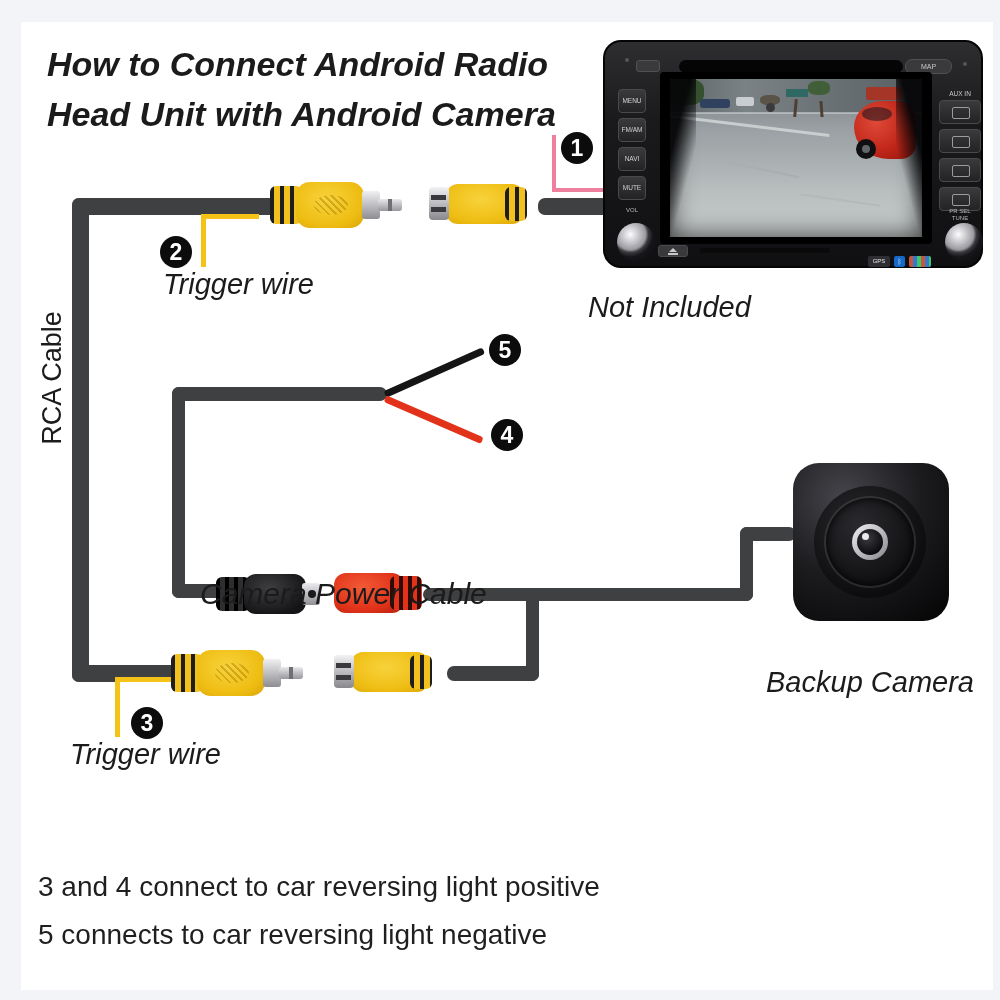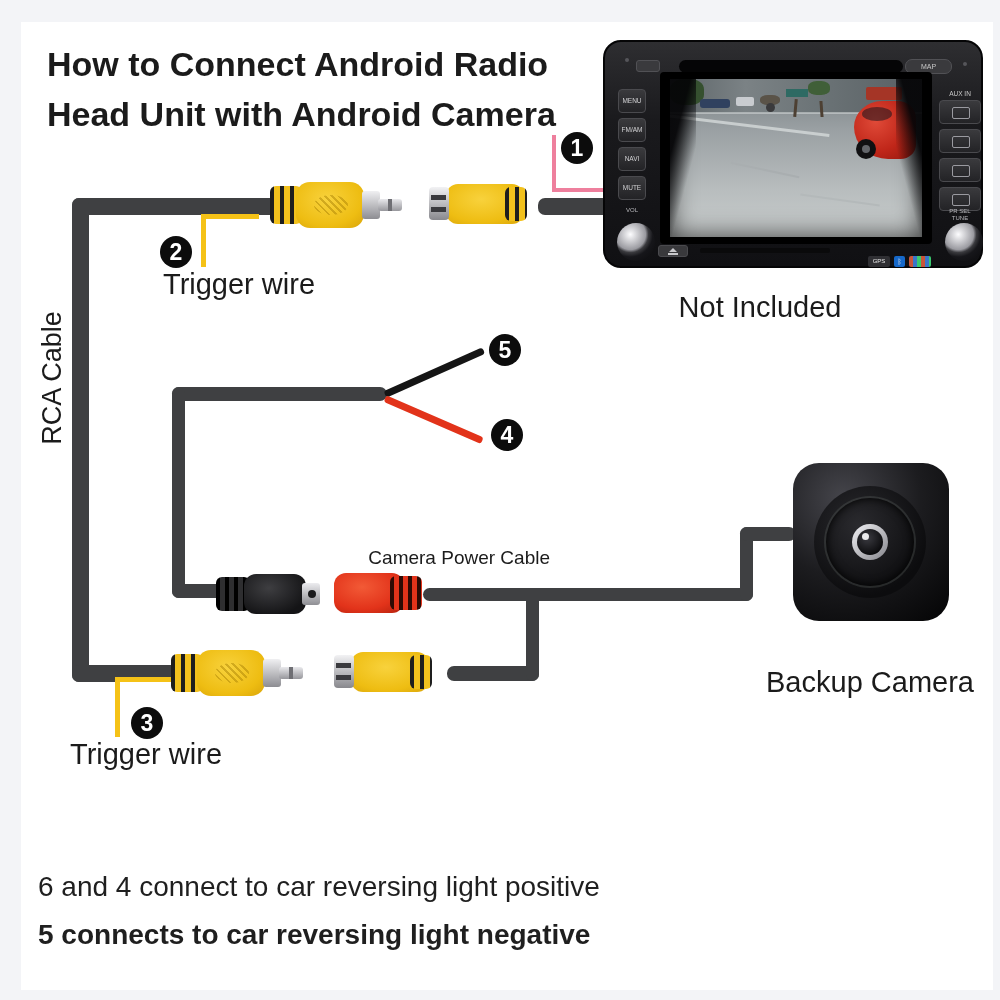--- a/index.html
+++ b/index.html
@@ -4,21 +4,21 @@
 <style>
   html,body{margin:0;padding:0;}
   #stage{position:relative;width:1000px;height:1000px;background:#f3f4f7;overflow:hidden;
          font-family:"Liberation Sans",sans-serif;color:#1b1b1b;}
   #panel{position:absolute;left:21px;top:22px;width:972px;height:968px;background:#ffffff;}
   .wire{position:absolute;background:#3f4042;border-radius:7px;z-index:1;}
   .ywire{position:absolute;background:#f5c217;z-index:2;}
   .pinkwire{position:absolute;background:#ee7f9d;z-index:2;}
   .marker{position:absolute;width:32px;height:32px;border-radius:50%;background:#0c0c0c;color:#fff;
           font-size:23px;font-weight:bold;line-height:32px;text-align:center;z-index:6;}
-  .lbl{position:absolute;font-size:29px;color:#1b1b1b;z-index:5;white-space:nowrap;}
+  .lbl{position:absolute;font-size:29px;color:#1b1b1b;z-index:5;white-space:nowrap;font-style:italic;}
   .note{position:absolute;left:38px;font-size:28px;color:#1f1f1f;z-index:5;white-space:nowrap;}
 
   
   .rca-male{position:absolute;width:132px;height:46px;z-index:3;}
   .rca-male .ribs{position:absolute;left:0;top:4px;width:32px;height:38px;border-radius:6px;
       background:repeating-linear-gradient(90deg,#1e1e1e 0 4px,#f2c11d 4px 10px);}
   .rca-male .body{position:absolute;left:26px;top:0;width:68px;height:46px;border-radius:14px;
       background:radial-gradient(ellipse at 45% 38%,#f8d23c,#eebd12 65%,#d9a409);}
   .rca-male .hatch{position:absolute;left:44px;top:13px;width:34px;height:20px;border-radius:50%;
       background:repeating-linear-gradient(45deg,rgba(165,125,0,.45) 0 2px,rgba(0,0,0,0) 2px 5px);}
@@ -185,26 +185,26 @@
     <div class="hole"></div>
   </div>
   <div class="pwr-red">
     <div class="body"></div>
     <div class="ribs"></div>
   </div>
 
   <div id="rca-cable-label">RCA Cable</div>
   <div class="lbl" style="left:163px;top:268px;">Trigger wire</div>
   <div class="lbl" style="left:70px;top:738px;">Trigger wire</div>
-  <div class="lbl" style="left:200px;top:547px;width:350px;text-align:right;font-size:19px;">Camera Power Cable</div>
-  <div class="lbl" style="left:570px;top:291px;width:380px;text-align:center;">Not Included</div>
+  <div class="lbl" style="left:200px;top:577px;width:350px;text-align:left;font-size:30px;">Camera Power Cable</div>
+  <div class="lbl" style="left:588px;top:291px;width:380px;">Not Included</div>
   <div class="lbl" style="left:700px;top:666px;width:340px;text-align:center;">Backup Camera</div>
 
-  <div class="note" style="top:871px;">6 and 4 connect to car reversing light positive</div>
-  <div class="note" style="top:919px;font-weight:bold;">5 connects to car reversing light negative</div>
+  <div class="note" style="top:871px;">3 and 4 connect to car reversing light positive</div>
+  <div class="note" style="top:919px;">5 connects to car reversing light negative</div>
 
   <div id="head-unit">
     <div class="hu-dot" style="left:20px;top:16px;"></div>
     <div class="hu-small-btn"></div>
     <div class="hu-slot"></div>
     <div class="hu-map">MAP</div>
     <div class="hu-dot" style="left:358px;top:20px;"></div>
 
     <div class="hu-btn" style="top:47px;">MENU</div>
     <div class="hu-btn" style="top:76px;">FM/AM</div>

